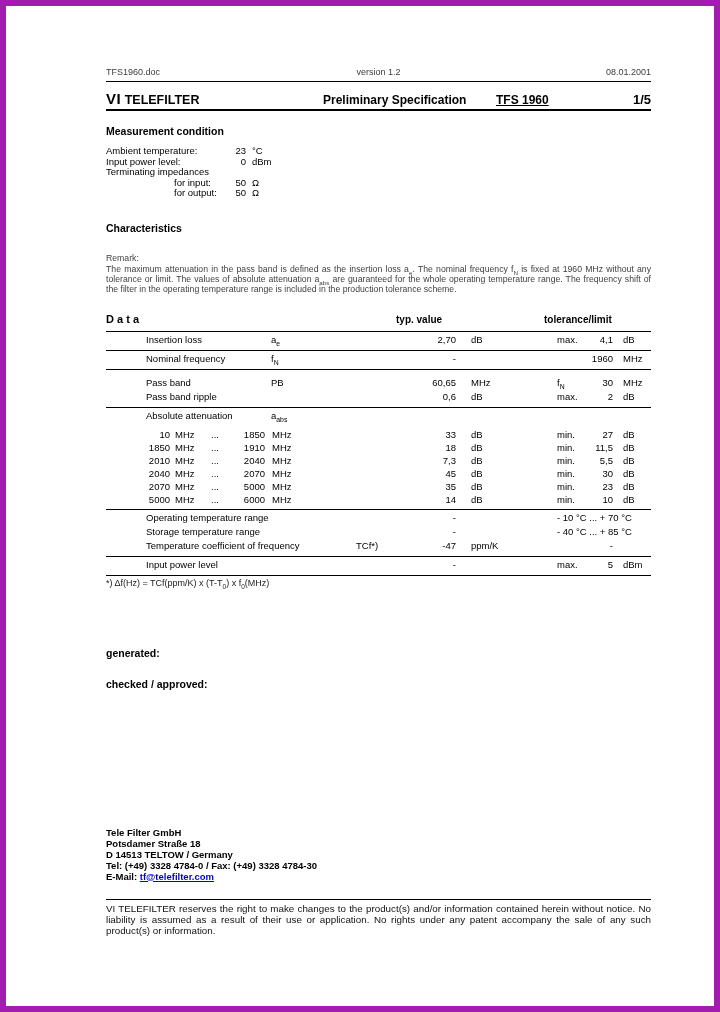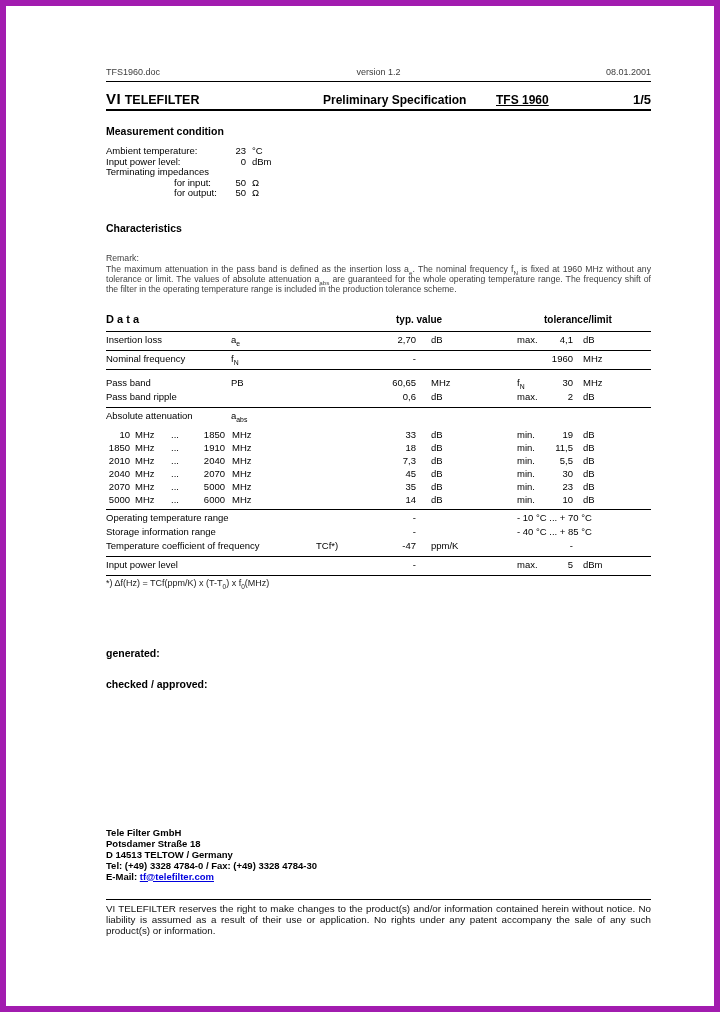--- a/index.html
+++ b/index.html
@@ -42,21 +42,21 @@
   .remark-label{top:247px;font-size:8.7px;color:#3f3f3f;}
   .remark{top:258px;font-size:8.7px;line-height:10.2px;color:#3f3f3f;text-align:justify;}
 
   
   .spec-table{top:307px;font-size:9.5px;}
   .t-head{display:grid;grid-template-columns:290px 148px 1fr;font-weight:bold;height:16px;align-items:baseline;}
   .th-data{font-size:11px;}
   .th-typ,.th-tol{font-size:10px;}
   .t-rule{height:1px;background:#000;margin:2px 0;}
   .t-spacer{height:5px;}
-  .t-row{display:grid;grid-template-columns:125px 90px 95px 85px 38px 34px 78px;height:14px;align-items:baseline;}
+  .t-row{display:grid;grid-template-columns:125px 90px 95px 85px 38px 34px 78px;height:14px;align-items:baseline;margin-left:40px;}
   .t-row-freq{height:13px;}
   .t-label{white-space:nowrap;overflow:visible;}
   .t-symbol{white-space:nowrap;}
   .t-symbol-far{padding-left:85px;}
   .t-typ{text-align:right;white-space:nowrap;}
   .t-typu{padding-left:15px;white-space:nowrap;}
   .t-limpre{padding-left:16px;white-space:nowrap;}
   .t-limval{text-align:right;white-space:nowrap;}
   .t-limu{padding-left:10px;white-space:nowrap;}
   .t-limspan{grid-column:5/8;padding-left:16px;white-space:nowrap;}
@@ -193,21 +193,21 @@
           <div class="t-freq">
             <span class="tf1">10</span>
             <span class="tfu1">MHz</span>
             <span class="tfd">...</span>
             <span class="tf2">1850</span>
             <span class="tfu2">MHz</span>
           </div>
           <div class="t-typ">33</div>
           <div class="t-typu">dB</div>
           <div class="t-limpre"><span>min.</span></div>
-          <div class="t-limval">19</div>
+          <div class="t-limval">27</div>
           <div class="t-limu">dB</div>
         </div>
         <div class="t-row t-row-freq">
           <div class="t-freq">
             <span class="tf1">1850</span>
             <span class="tfu1">MHz</span>
             <span class="tfd">...</span>
             <span class="tf2">1910</span>
             <span class="tfu2">MHz</span>
           </div>
@@ -275,21 +275,21 @@
         </div>
         <div class="t-rule"></div>
         <div class="t-row">
           <div class="t-label">Operating temperature range</div>
           <div class="t-symbol"></div>
           <div class="t-typ">-</div>
           <div class="t-typu"></div>
           <div class="t-limspan">- 10 °C ... + 70 °C</div>
         </div>
         <div class="t-row">
-          <div class="t-label">Storage information range</div>
+          <div class="t-label">Storage temperature range</div>
           <div class="t-symbol"></div>
           <div class="t-typ">-</div>
           <div class="t-typu"></div>
           <div class="t-limspan">- 40 °C ... + 85 °C</div>
         </div>
         <div class="t-row">
           <div class="t-label">Temperature coefficient of frequency</div>
           <div class="t-symbol t-symbol-far"><span>TCf*)</span></div>
           <div class="t-typ">-47</div>
           <div class="t-typu">ppm/K</div>

